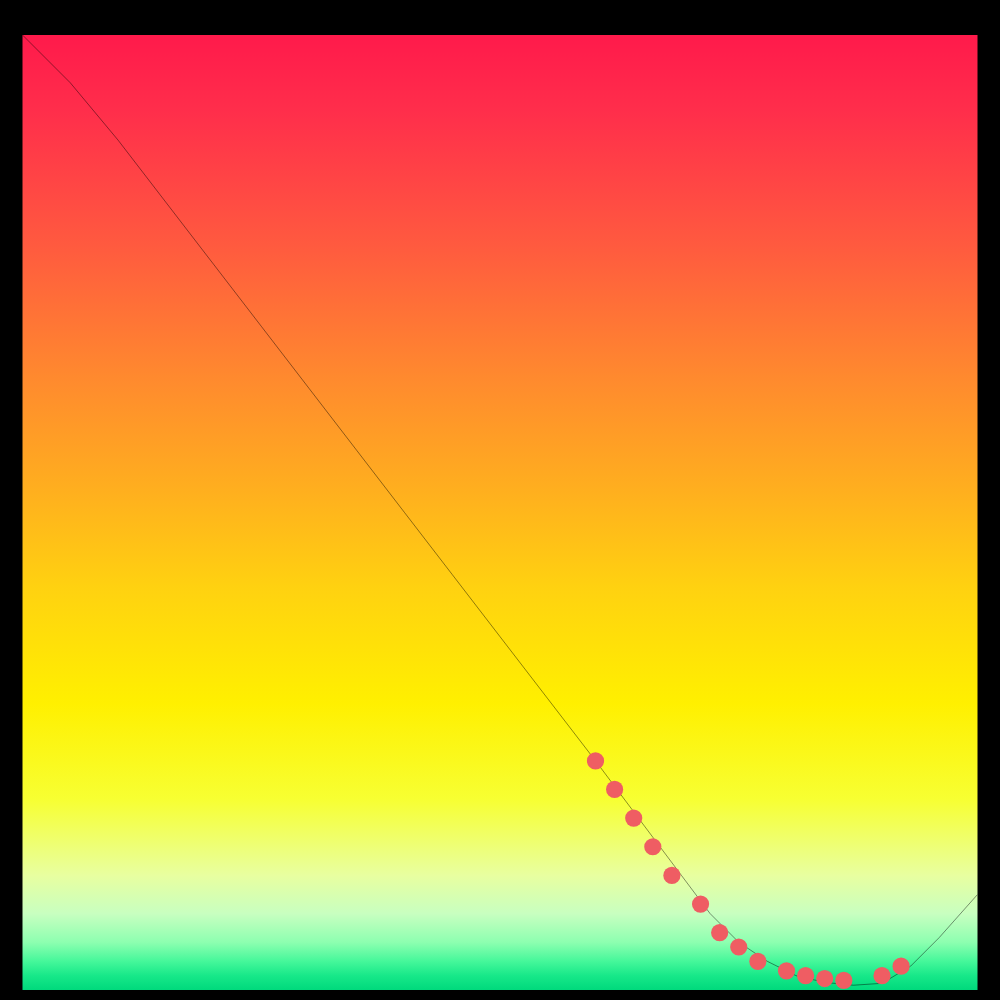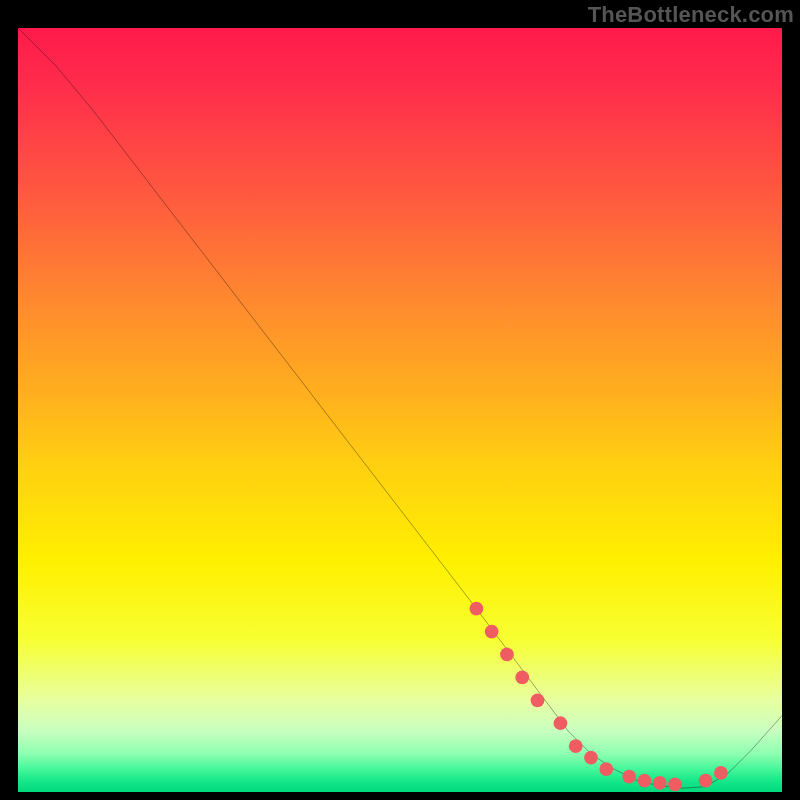--- a/index.html
+++ b/index.html
@@ -57,21 +57,20 @@
   }
   svg.curve {
     position: absolute;
     inset: 0;
   }
 </style>
 </head>
 <body>
 
 <div class="frame">
-  <div class="watermark">TheBottleneck.com</div>
 
   <div class="plot">
     <div class="gradient"></div>
     <svg class="curve" viewBox="0 0 100 100" preserveAspectRatio="none">
       <g>
         <path id="curve-path" fill="none" stroke="#000" stroke-width="0.35" vector-effect="non-scaling-stroke" d="M0.00,0.00 L5.00,5.00 L10.00,11.00 L15.00,17.50 L20.00,24.00 L25.00,30.50 L30.00,37.00 L35.00,43.50 L40.00,50.00 L45.00,56.50 L50.00,63.00 L55.00,69.50 L60.00,76.00 L63.00,80.00 L66.00,84.00 L69.00,88.00 L72.00,92.00 L75.00,95.00 L78.00,97.00 L81.00,98.50 L84.00,99.20 L87.00,99.50 L90.00,99.30 L93.00,97.50 L96.00,94.50 L100.00,90.00"></path>
       </g>
       <g id="markers">
           <circle cx="60.00" cy="76.00" r="0.9" fill="#ef5d63"></circle>
           <circle cx="62.00" cy="79.00" r="0.9" fill="#ef5d63"></circle>

